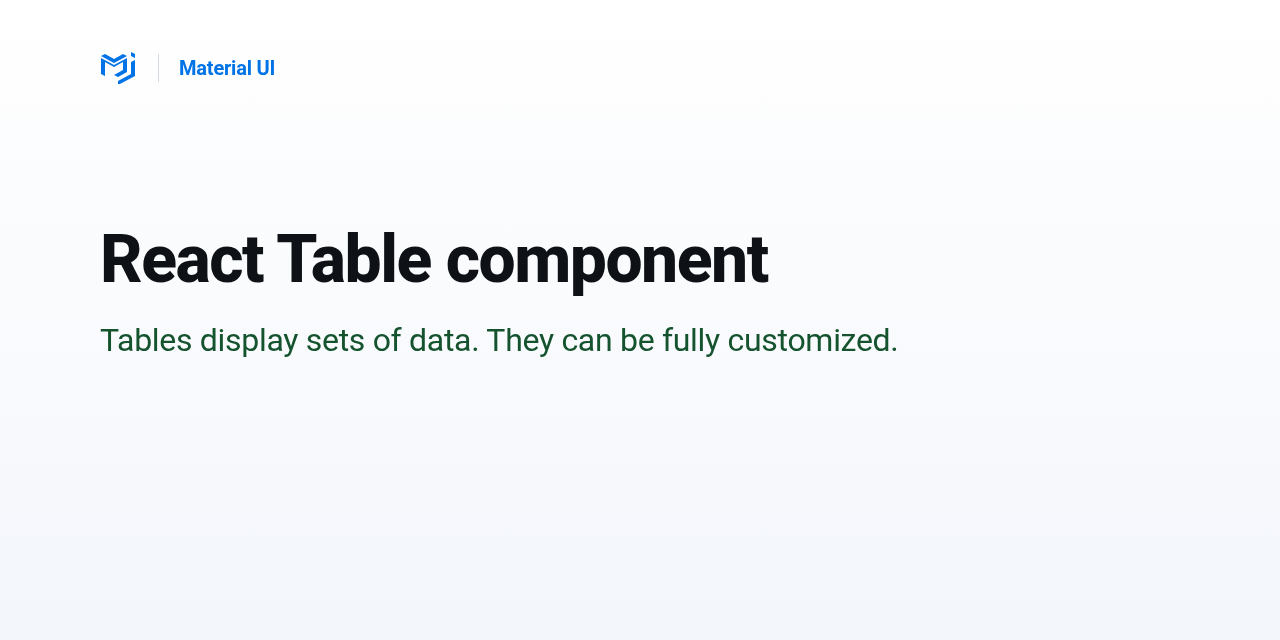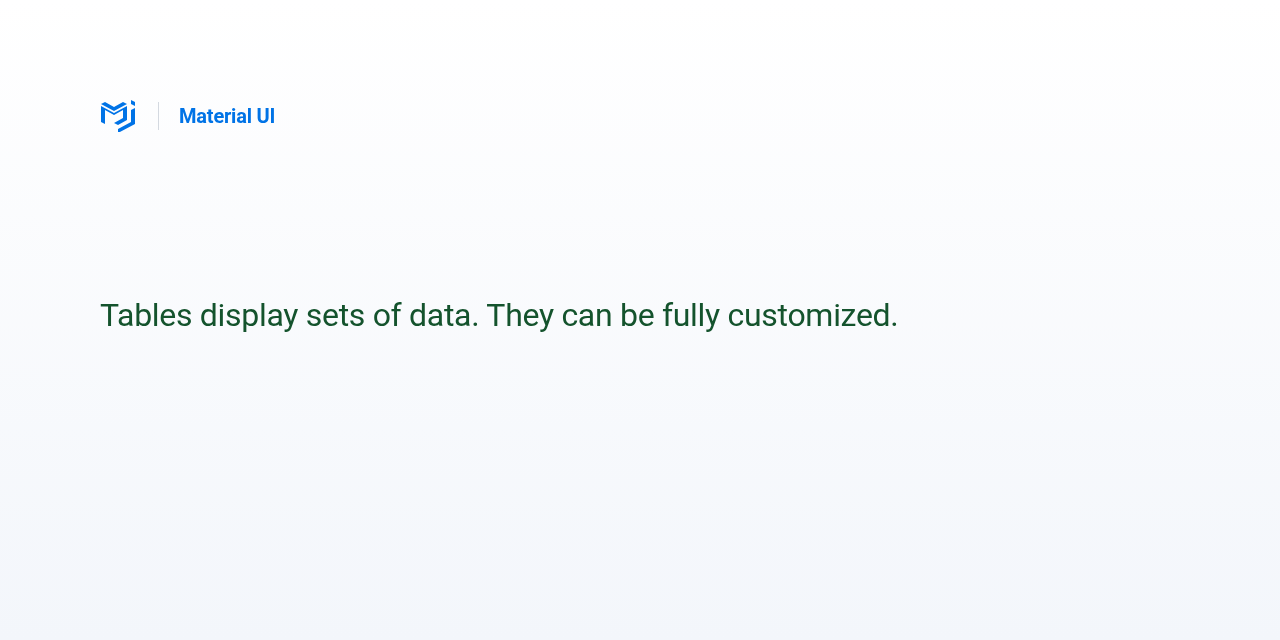--- a/index.html
+++ b/index.html
@@ -12,21 +12,21 @@
       width: 1280px;
       height: 640px;
       background: linear-gradient(180deg, #ffffff 0%, #f3f6fb 100%);
       font-family: -apple-system, BlinkMacSystemFont, "Segoe UI", Roboto, "Helvetica Neue", Arial, sans-serif;
       overflow: hidden;
     }
     
     .header {
       display: flex;
       align-items: center;
-      padding: 100px 0 0 100px;
+      padding: 52px 0 0 100px;
       gap: 20px;
     }
     
     .logo {
       display: flex;
       align-items: center;
     }
     
     .divider {
       width: 1px;
@@ -71,14 +71,15 @@
       <path d="M0 4 L13 11 L26 4 L22 2 L13 7 L4 2 Z" fill="#0073e6"></path>
       <path d="M30 4 L30 0 L34 2 L34 6 Z" fill="#0073e6"></path>
       <path d="M17 25 L17 29 L30 22 L30 10 L34 8 L34 24 L17 33 Z" fill="#0073e6"></path>
     </svg>
   </div>
   <div class="divider"></div>
   <div class="brand-name">Material UI</div>
 </div>
 
 <div class="content">
+  <h1 class="title">React Table component</h1>
   <p class="subtitle">Tables display sets of data. They can be fully customized.</p>
 </div>
 
 </body></html>

